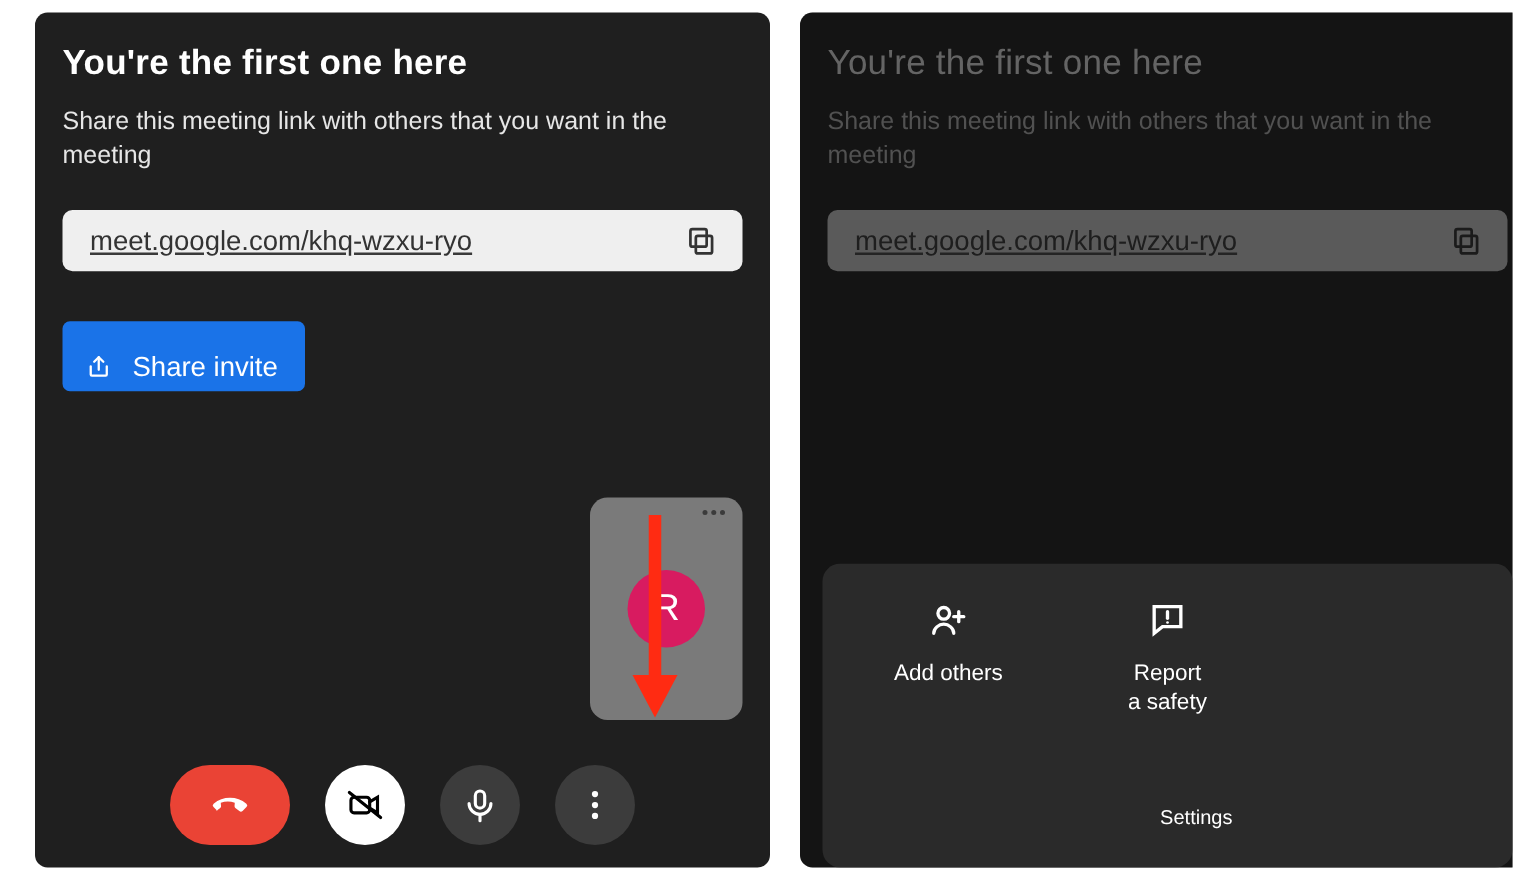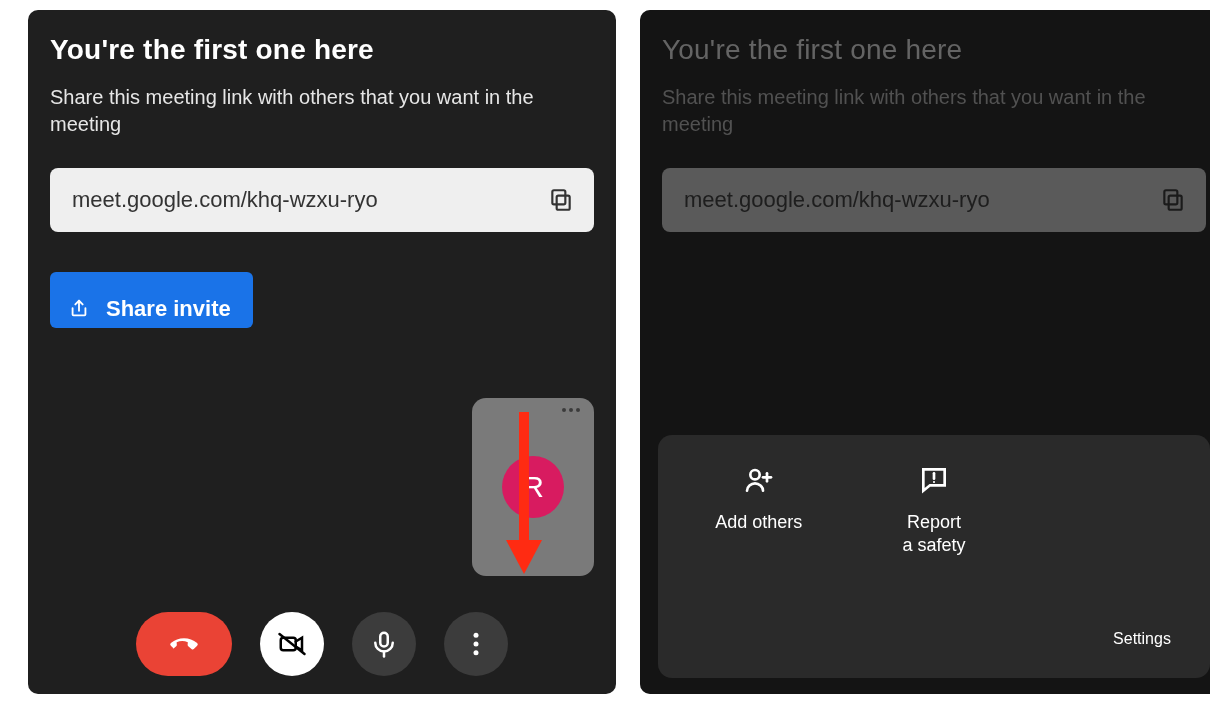--- a/index.html
+++ b/index.html
@@ -19,39 +19,40 @@
   .panel.right { left: 628px; }
 
   .inner { padding: 24px 22px 20px 22px; height: 100%; position: relative; }
   .title { font-size: 28px; font-weight: 600; color: #fff; letter-spacing: 0.2px; }
   .sub   { font-size: 20px; color: #e6e6e6; margin-top: 18px; line-height: 1.35; }
   .link-box {
     margin-top: 30px;
     background: #efefef;
     color: #3a3a3a;
     border-radius: 8px;
-    height: 64px;
+    height: 49px;
     display: flex; align-items: center; justify-content: space-between;
     padding: 0 20px 0 22px;
     font-size: 22px;
+    text-decoration: underline;
   }
   .link-text { font-size: 22px; color: #333; }
   .copy-icon svg { width: 26px; height: 26px; display:block; }
 
   .share-btn {
     margin-top: 40px;
     background: #1a73e8;
     color: #fff;
     border: none;
     border-radius: 6px;
     height: 56px;
     padding: 18px 22px 0 18px;
     display: inline-flex; align-items: center; gap: 16px;
     font-size: 22px;
-    font-weight: 700;
+    font-weight: 400;
     cursor: pointer;
   }
   .share-btn .ico { width: 22px; height: 22px; }
   .share-btn .ico svg { width: 22px; height: 22px; display:block; }
 
   
   .pip {
     position: absolute;
     right: 22px;
     bottom: 118px;
@@ -85,30 +86,30 @@
   
   .right .title { color: #9a9a9a; font-weight: 500; }
   .right .sub   { color: #7d7d7d; }
   .right .link-box { background:#8a8a8a; color:#383838; }
   .right .link-box .link-text { color:#2e2e2e; }
   .right .share-btn { background:#1c4a8c; }
   .dim-overlay { position:absolute; inset:0; background:rgba(0,0,0,0.35); pointer-events:none; }
 
   
   .sheet {
-    position:absolute; left: 18px; right: 18px; bottom: 16px;
+    position:absolute; left: 18px; right: 18px; bottom: 0;
     background:#2a2a2a; border-radius: 14px;
     padding: 28px 18px 30px 18px;
   }
   .grid { display:grid; grid-template-columns: repeat(3, 1fr); gap: 42px 10px; }
   .opt  { display:flex; flex-direction:column; align-items:center; gap: 14px; color:#fff; cursor:pointer; }
   .opt .oicon { width: 34px; height: 34px; display:flex; align-items:center; justify-content:center; }
   .opt .oicon svg { width: 32px; height: 32px; display:block; }
   .opt .olabel { font-size: 18px; text-align:center; line-height:1.25; min-height: 24px; white-space: pre-line; }
-  .grid-single { display:flex; justify-content:flex-end; padding-left: 46px; margin-top: 42px; }
+  .grid-single { display:flex; justify-content:center; padding-left: 46px; margin-top: 42px; }
   .opt-single { display:flex; flex-direction:column; align-items:center; gap:14px; color:#fff; cursor:pointer; width: 100px;}
 </style>
 </head>
 <body>
 
 <div class="stage">
 
   <div class="panel left">
     <div class="inner">
       <div class="title">You're the first one here</div>

